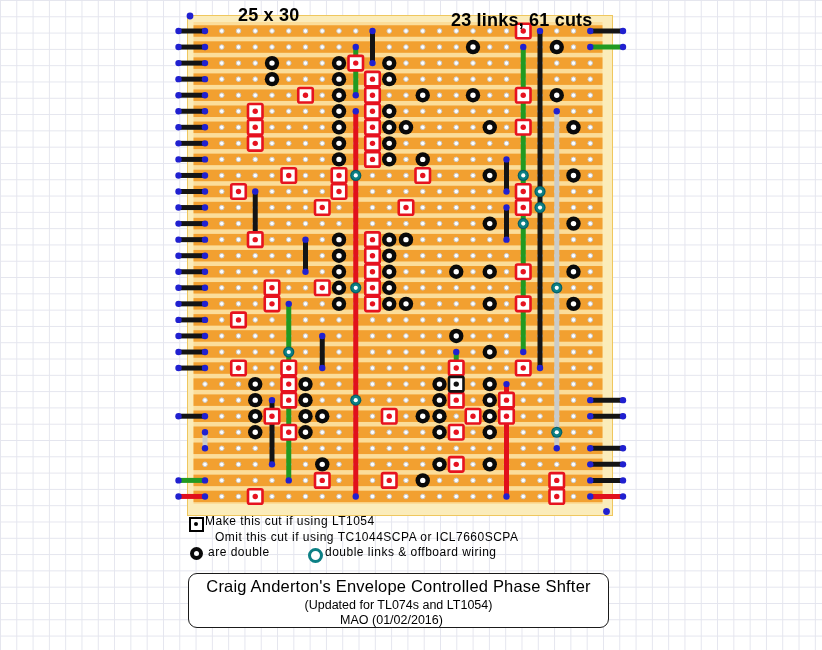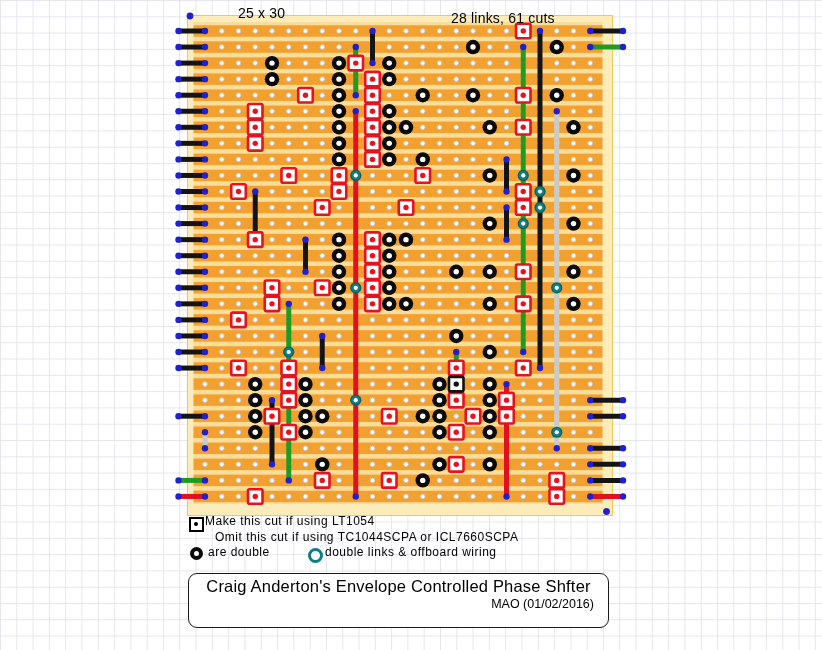--- a/index.html
+++ b/index.html
@@ -6,35 +6,35 @@
   .canvas{
     position:relative;width:822px;height:650px;overflow:hidden;
     font-family:"Liberation Sans",sans-serif;color:#000;
     background-color:#ffffff;
     background-image:
       linear-gradient(#e4e5ee 1px,transparent 1px),
       linear-gradient(90deg,#e4e5ee 1px,transparent 1px);
     background-size:16.3px 16.3px;
   }
   svg{position:absolute;left:0;top:0;}
-  .lbl{position:absolute;white-space:nowrap;font-size:14px;letter-spacing:.2px;}
+  .lbl{position:absolute;white-space:nowrap;font-size:18px;letter-spacing:.2px;font-weight:bold;}
   .legend-line{position:absolute;white-space:nowrap;font-size:12px;letter-spacing:.5px;}
   .cut-icon{position:absolute;width:11px;height:11px;border:2px solid #000;background:#fff;}
   .cut-icon::after{content:"";position:absolute;left:3px;top:3px;width:4px;height:4px;border-radius:50%;background:#000;}
   .socket-icon{position:absolute;width:13px;height:13px;border-radius:50%;background:#0a0a0a;}
   .socket-icon::after{content:"";position:absolute;left:4px;top:4px;width:5px;height:5px;border-radius:50%;background:#fff;}
   .teal-icon{position:absolute;width:9px;height:9px;border-radius:50%;border:3px solid #0c8085;background:#fff;box-sizing:content-box;}
   .title-box{
     position:absolute;left:188px;top:573px;width:421px;height:55px;
     background:#fff;border:1.6px solid #1a1a1a;border-radius:9px;box-sizing:border-box;
     text-align:center;
   }
   .title-main{font-size:16.5px;margin-top:3px;letter-spacing:.2px;}
   .title-sub{font-size:12.5px;margin-top:2px;}
-  .title-author{font-size:12.5px;text-align:right;padding-right:14px;margin-top:1px;}
+  .title-author{font-size:12.5px;text-align:center;padding-right:14px;margin-top:1px;}
 </style>
 </head>
 <body>
 
 <div class="canvas">
 
   <svg id="board-svg" width="822" height="650">
       <rect x="187.5" y="15.5" width="425" height="500" fill="#fbecba" stroke="#efc75e" stroke-width="1"></rect>
       <rect x="193.5" y="22" width="409" height="482" fill="#fbdd9a"></rect>
       <rect x="193.5" y="25.25" width="409" height="11.5" fill="#f2a030"></rect>
@@ -1212,30 +1212,31 @@
       <circle cx="255.25" cy="496.45000000000005" r="2.7" fill="#e6121f"></circle>
       <rect x="549.5" y="489.20000000000005" width="14.5" height="14.5" fill="#ffffff" stroke="#e6121f" stroke-width="2.6" rx="1.5"></rect>
       <circle cx="556.75" cy="496.45000000000005" r="2.7" fill="#e6121f"></circle>
       <rect x="449" y="376.85" width="14.5" height="14.5" fill="#ffffff" stroke="#111111" stroke-width="2.6" rx="1.5"></rect>
       <circle cx="456.25" cy="384.1" r="2.7" fill="#111111"></circle>
       <circle cx="190" cy="16" r="3.4" fill="#2020d0"></circle>
       <circle cx="606.5" cy="511.5" r="3.4" fill="#2020d0"></circle>
     </svg>
 
   <div class="lbl" style="left:238px;top:5px;">25 x 30</div>
-  <div class="lbl" style="left:451px;top:10px;">28 links, 61 cuts</div>
+  <div class="lbl" style="left:451px;top:10px;">23 links, 61 cuts</div>
 
   <div>
     <span class="cut-icon" style="left:189px;top:517px;"></span>
     <div class="legend-line" style="left:205px;top:514px;">Make this cut if using LT1054</div>
     <div class="legend-line" style="left:215px;top:530px;">Omit this cut if using TC1044SCPA or ICL7660SCPA</div>
     <span class="socket-icon" style="left:190px;top:547px;"></span>
     <div class="legend-line" style="left:208px;top:545px;">are double</div>
     <span class="teal-icon" style="left:308px;top:548px;"></span>
     <div class="legend-line" style="left:325px;top:545px;text-align:right;">double links &amp; offboard wiring</div>
   </div>
 
   <div class="title-box">
     <div class="title-main">Craig Anderton's Envelope Controlled Phase Shfter</div>
+    <div class="title-sub">(Updated for TL074s and LT1054)</div>
     <div class="title-author">MAO (01/02/2016)</div>
   </div>
 
 </div>
 
 </body></html>

